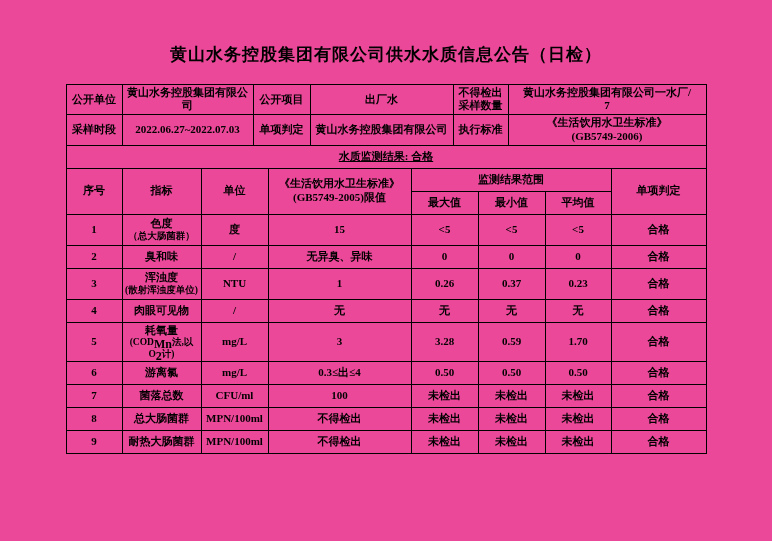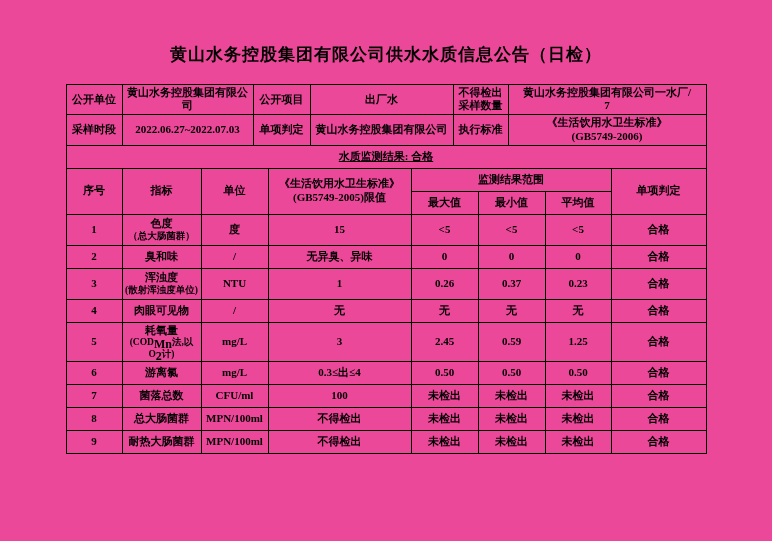--- a/index.html
+++ b/index.html
@@ -182,23 +182,23 @@
       </tr>
 
       <tr class="h-double">
         <td>5</td>
         <td>
           <div>耗氧量</div>
           <div class="line2"><span>(COD</span><sub>Mn</sub><span>法,以O</span><sub>2</sub><span>计)</span></div>
         </td>
         <td colspan="2">mg/L</td>
         <td colspan="2">3</td>
-        <td colspan="2">2.45</td>
+        <td colspan="2">3.28</td>
         <td colspan="2">0.59</td>
-        <td>1.25</td>
+        <td>1.70</td>
         <td>合格</td>
       </tr>
 
       <tr class="h-single">
         <td>6</td>
         <td>
           <div>游离氯</div>
 
         </td>
         <td colspan="2">mg/L</td>

